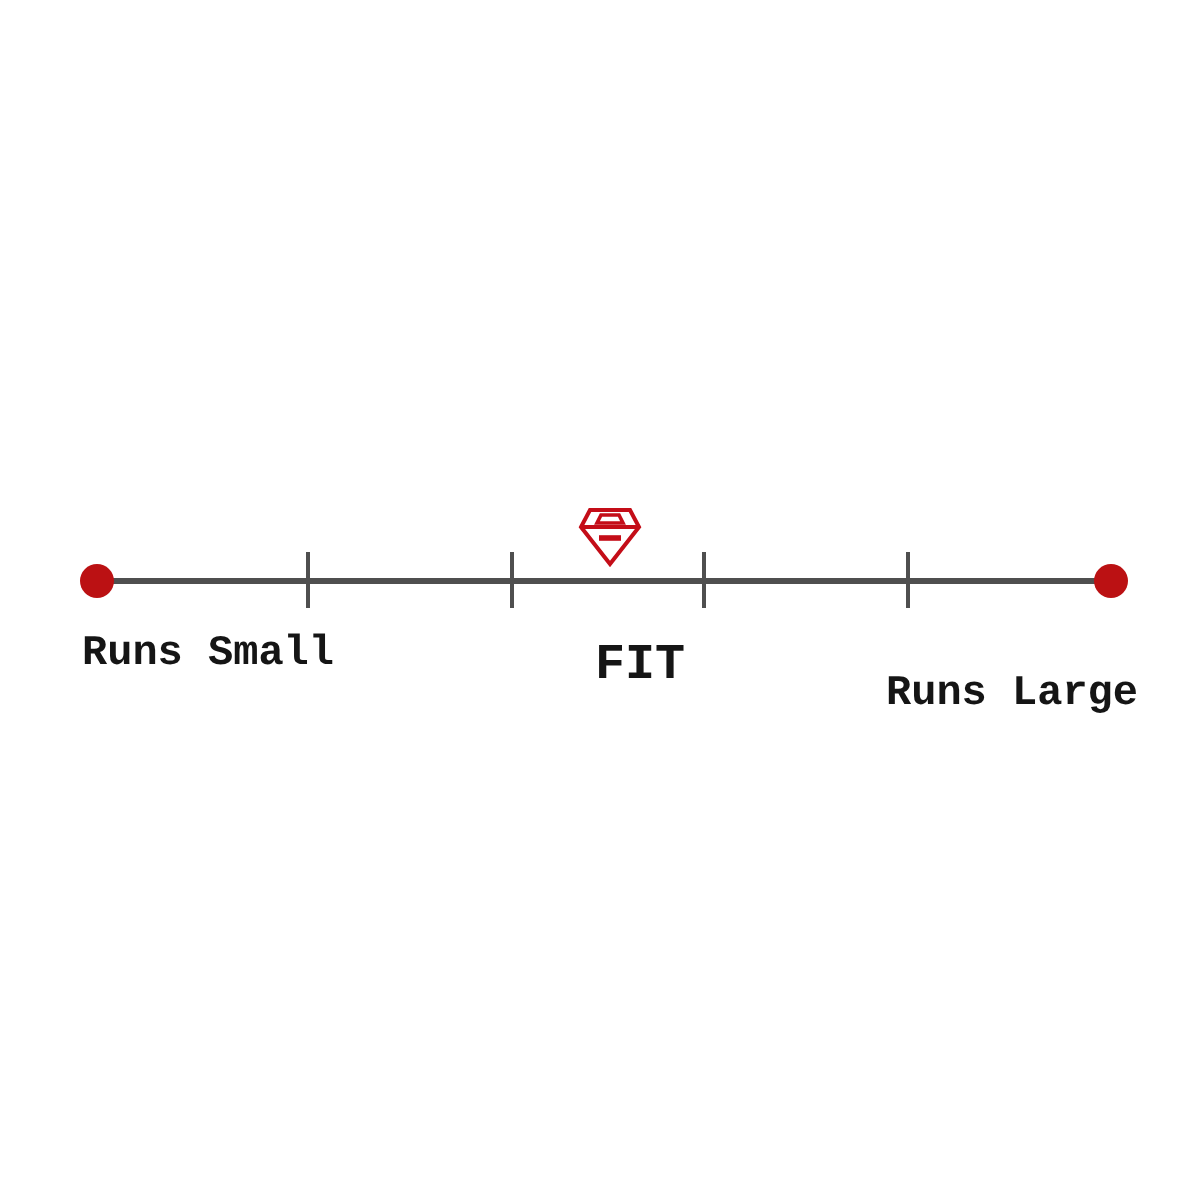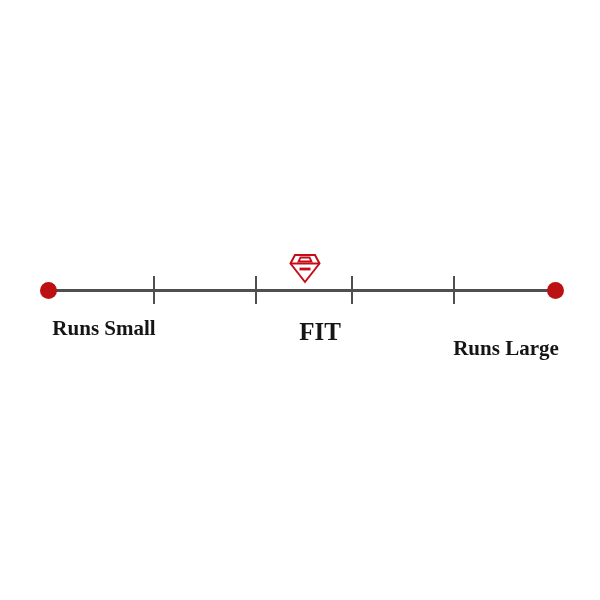--- a/index.html
+++ b/index.html
@@ -6,21 +6,21 @@
     margin: 0;
     padding: 0;
     background: #ffffff;
   }
   .canvas {
     position: relative;
     width: 600px;
     height: 600px;
     background: #ffffff;
     overflow: hidden;
-    font-family: Liberation Serif, serif;
+    font-family: Liberation Mono, monospace;
   }
   .scale-line {
     position: absolute;
     left: 49px;
     top: 289px;
     width: 507px;
     height: 3px;
     background: #4f4f4f;
   }
   .tick {

